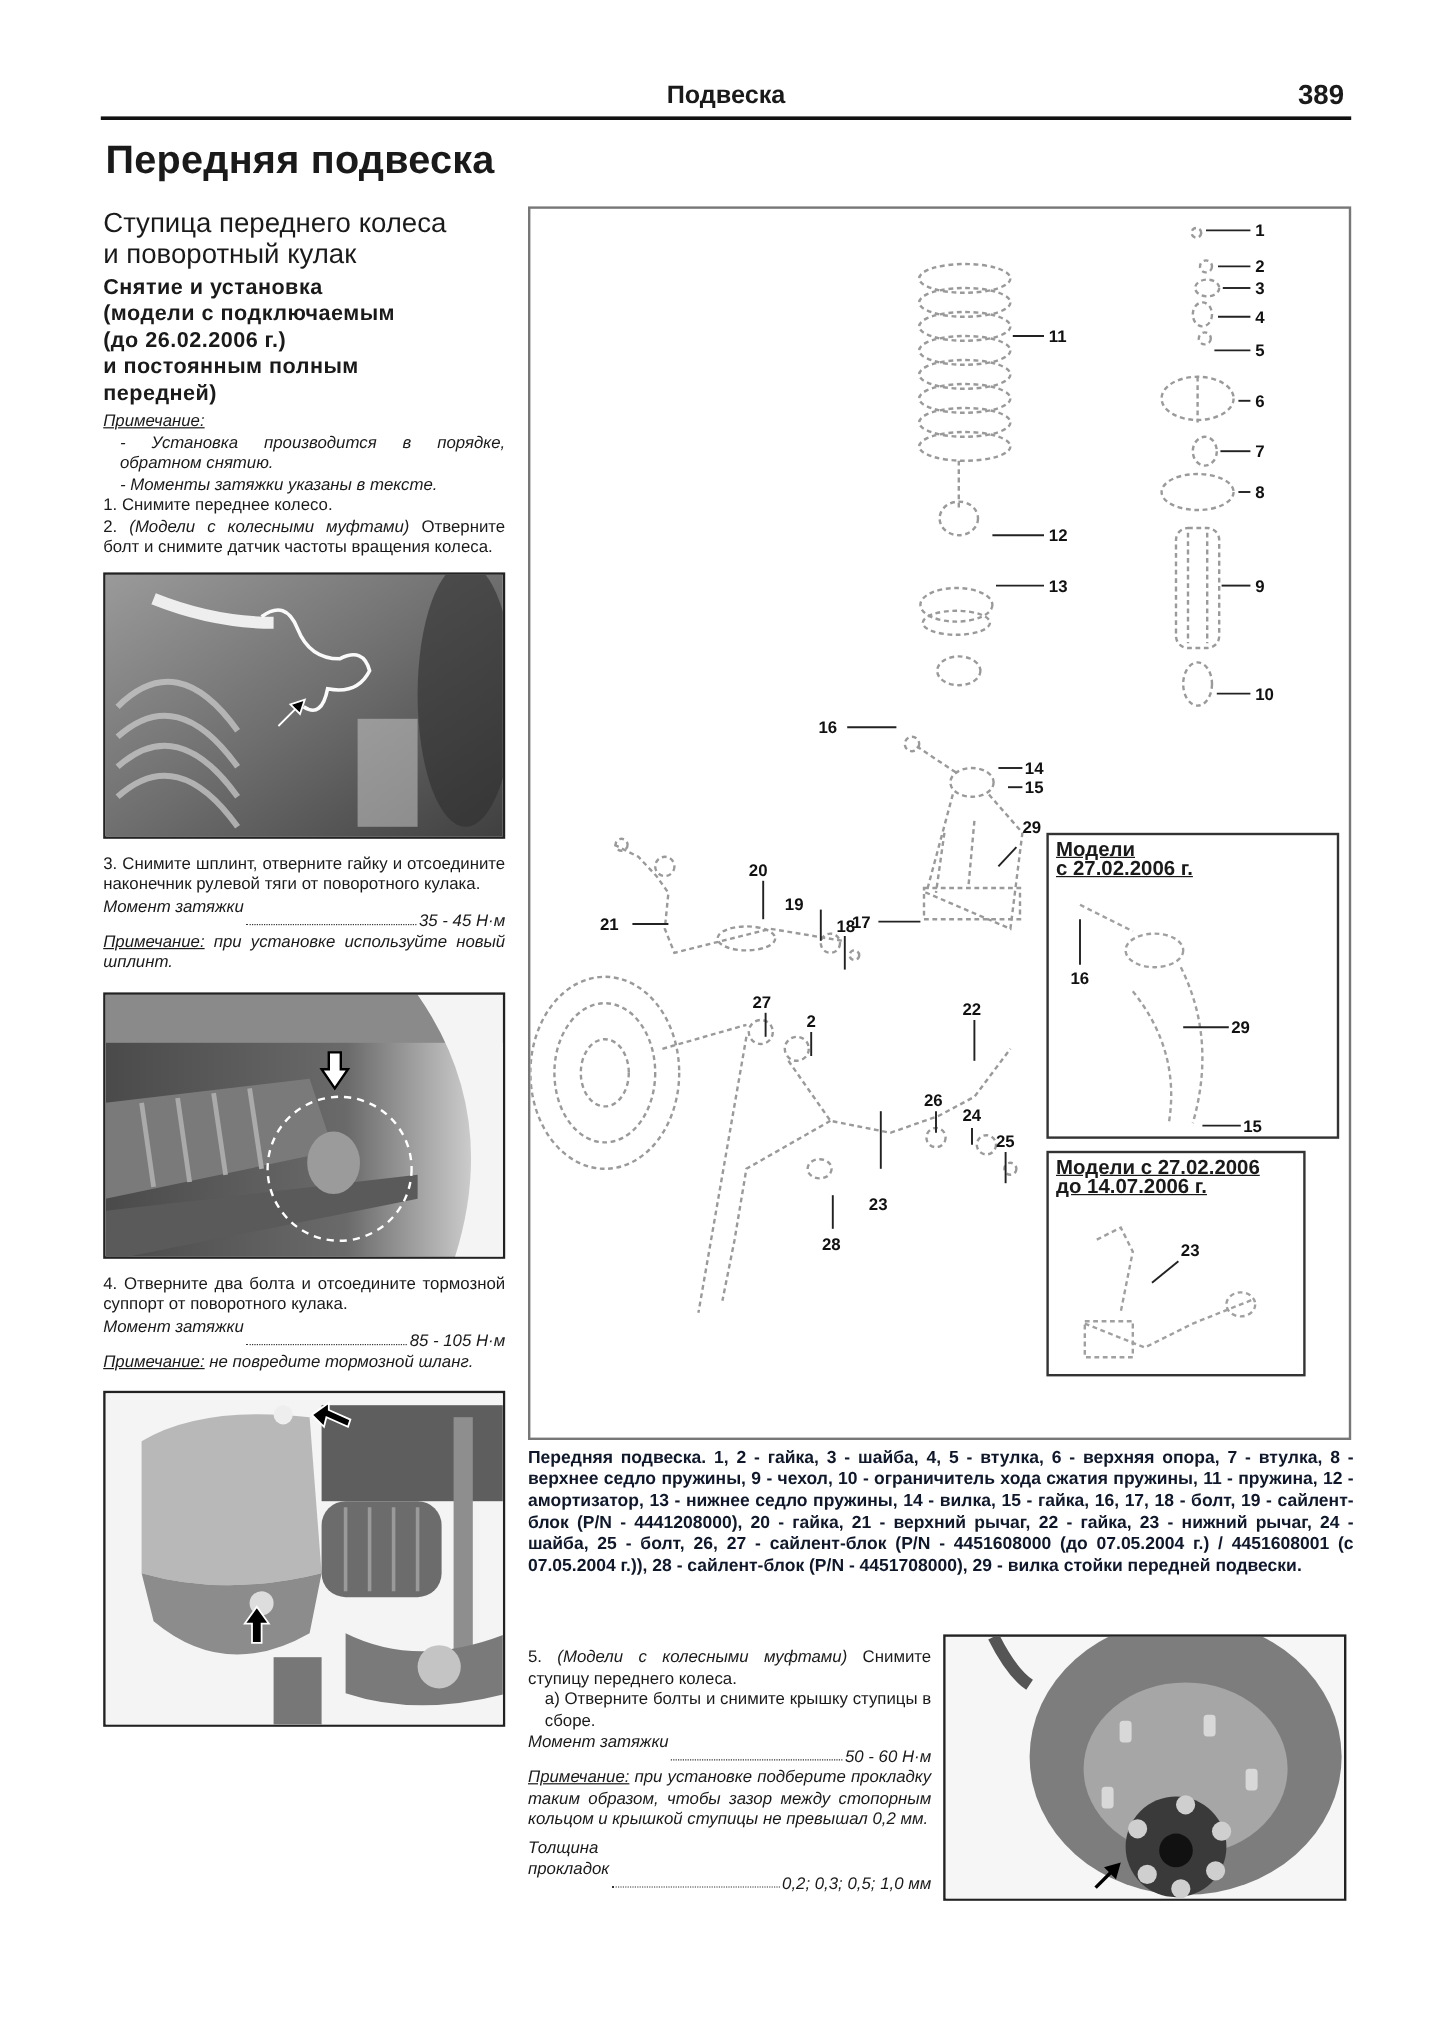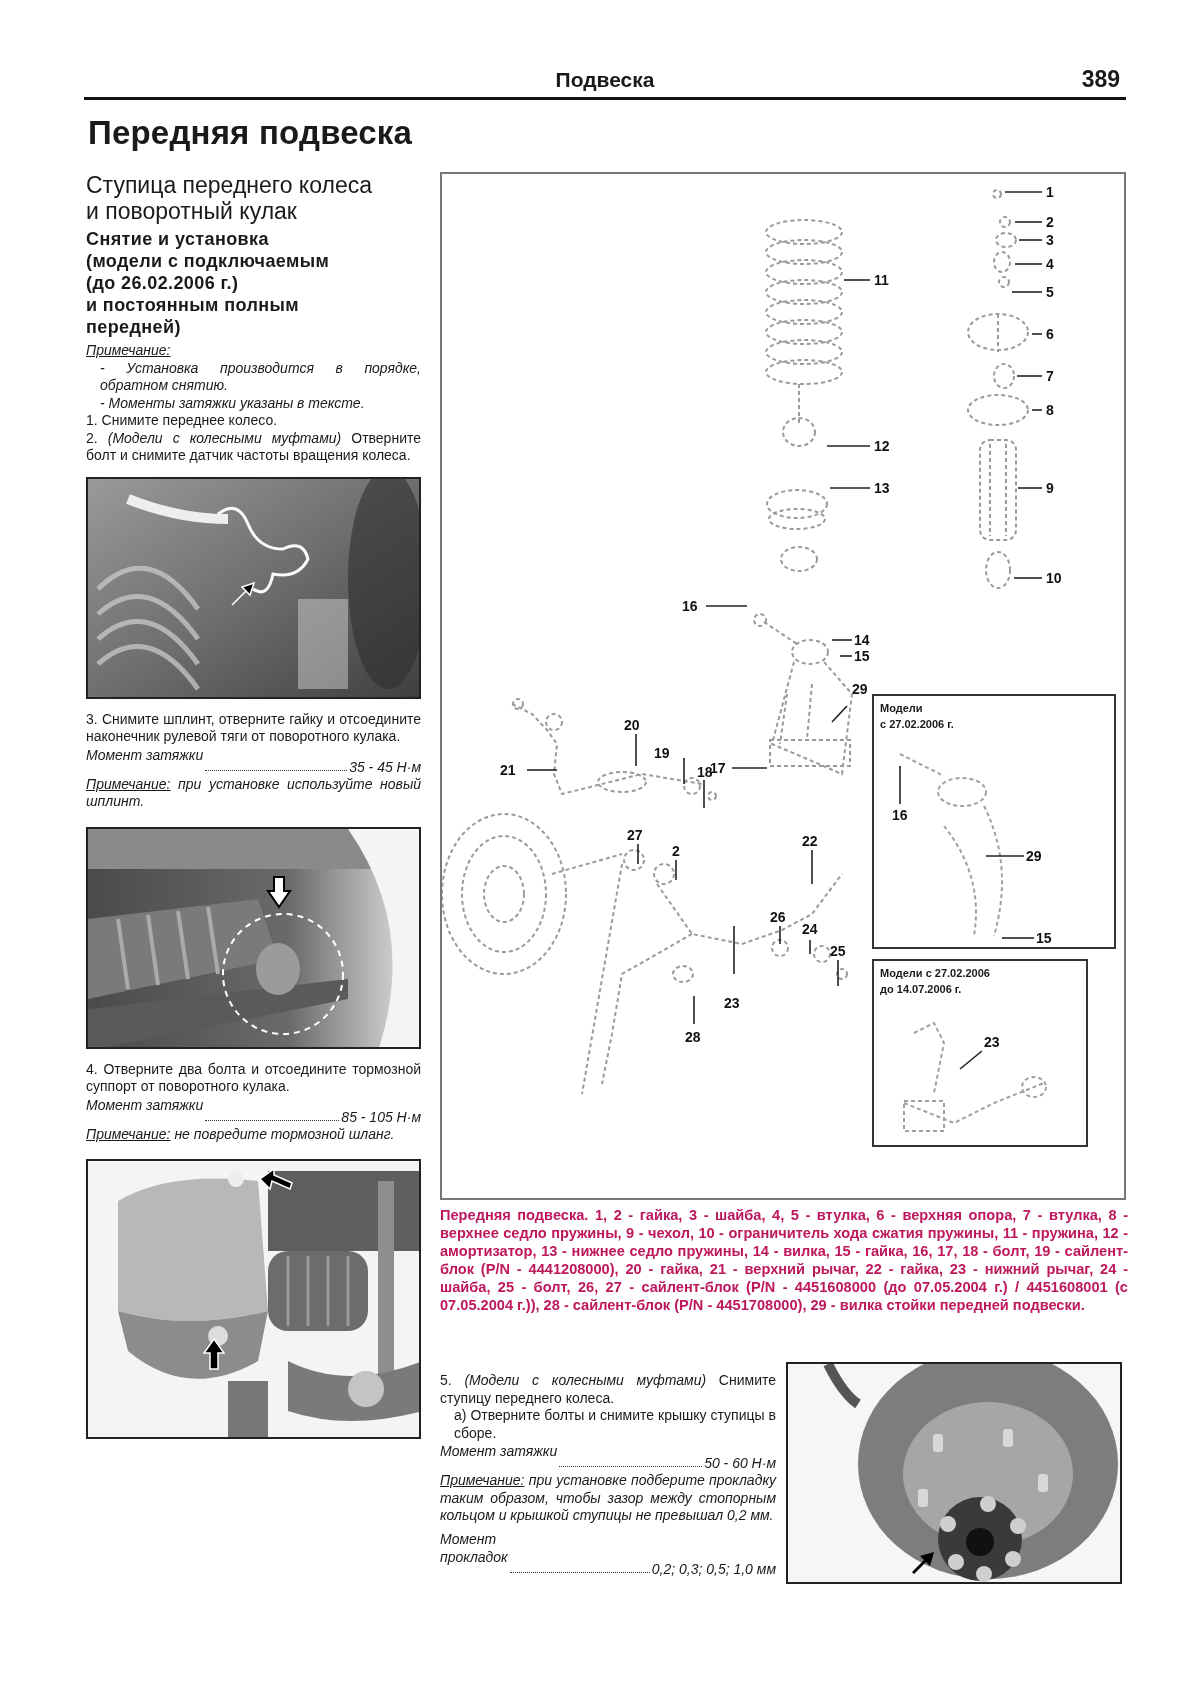--- a/index.html
+++ b/index.html
@@ -24,23 +24,23 @@
   .torque .dots { flex: 1; border-bottom: 1px dotted #333; margin: 0 2px 5px 2px; }
   .torque .val { white-space: nowrap; margin-top: 12px; }
 
   .photo { position: relative; border: 2px solid #222; overflow: hidden; }
   .photo .bg { position: absolute; inset: 0; }
   .arrow-mark { position: absolute; width: 0; height: 0; }
 
   .figure-frame { position: absolute; left: 440px; top: 172px; width: 686px; height: 1028px; border: 2px solid #777; }
   .figure-frame svg { position: absolute; left: 0; top: 0; }
   .inset { position: absolute; border: 2px solid #333; background: #fff; }
-  .inset-title { font-size: 11px; font-weight: bold; line-height: 16px; padding: 4px 6px; }
-
-  .caption { position: absolute; left: 440px; top: 1206px; width: 688px; font-size: 14.6px; line-height: 18px; font-weight: bold; text-align: justify; color: #be185d; }
+  .inset-title { font-size: 17px; font-weight: bold; line-height: 16px; padding: 4px 6px; text-decoration: underline; }
+
+  .caption { position: absolute; left: 440px; top: 1206px; width: 688px; font-size: 14.6px; line-height: 18px; font-weight: bold; text-align: justify; color: #0f172a; }
 
   .step5 { position: absolute; left: 440px; top: 1372px; width: 336px; }
   .hub-photo { position: absolute; left: 786px; top: 1362px; width: 336px; height: 222px; }
 </style>
 </head>
 <body>
 
 <div class="running-head">
   <div class="running-title">Подвеска</div>
   <div class="page-number">389</div>
@@ -356,21 +356,21 @@
   <div class="txt ind">а) Отверните болты и снимите крышку ступицы в сборе.</div>
   <div class="torque">
     <span class="lbl">Момент затяжки</span>
     <span class="dots"></span>
     <span class="val">50 - 60 Н·м</span>
   </div>
   <div class="txt it">
     <span class="ul">Примечание:</span>
     <span>при установке подберите прокладку таким образом, чтобы зазор между стопорным кольцом и крышкой ступицы не превышал 0,2 мм.</span>
   </div>
-  <div class="txt it" style="margin-top:6px;">Момент</div>
+  <div class="txt it" style="margin-top:6px;">Толщина</div>
   <div class="torque">
     <span class="lbl">прокладок</span>
     <span class="dots"></span>
     <span class="val">0,2; 0,3; 0,5; 1,0 мм</span>
   </div>
 </div>
 
 <div class="photo hub-photo">
   <svg class="bg" width="336" height="222" viewBox="0 0 336 222">
     <rect width="336" height="222" fill="#f6f6f6"></rect>

